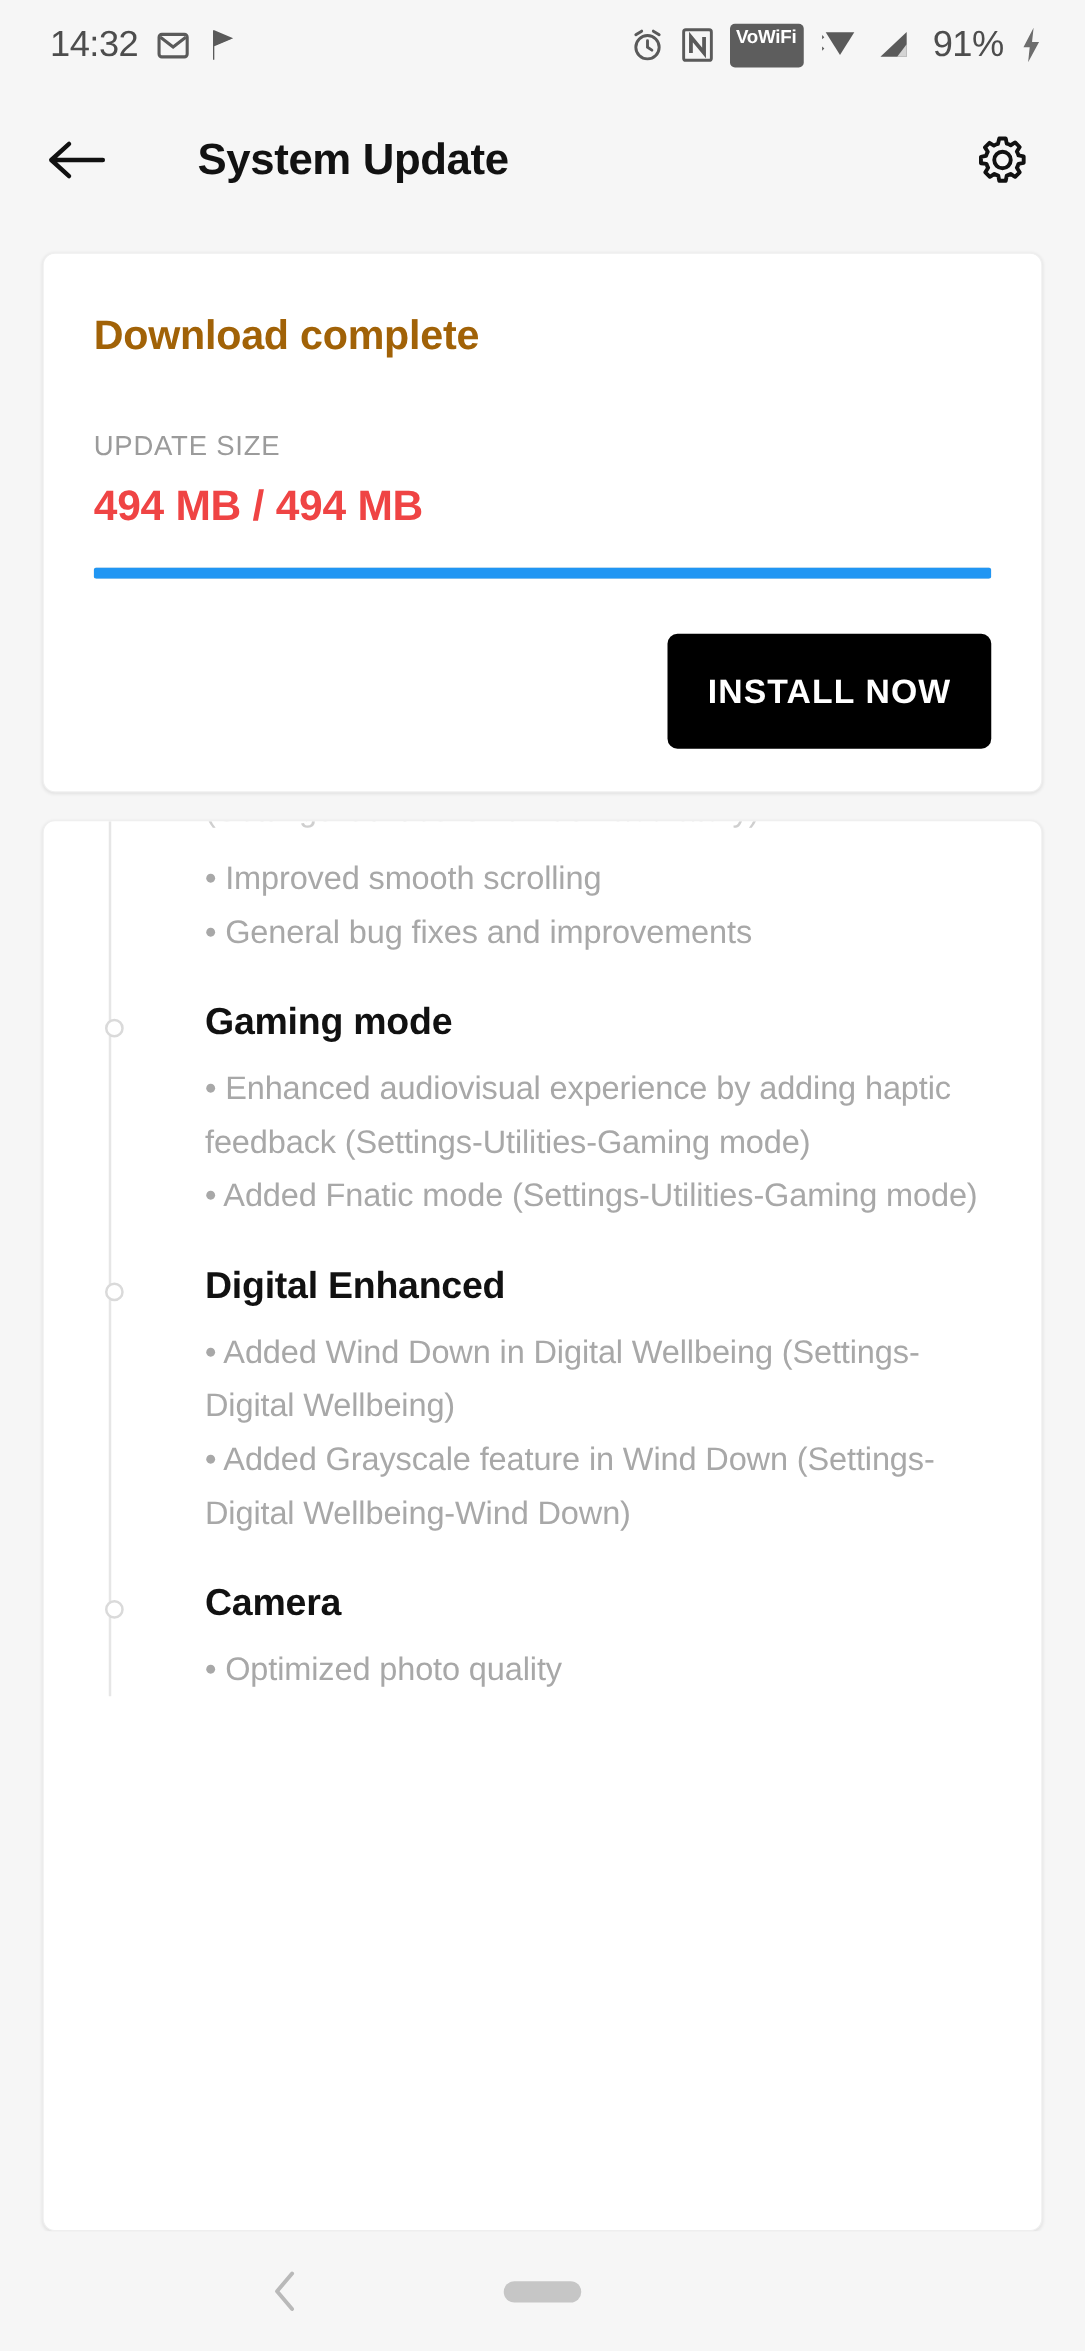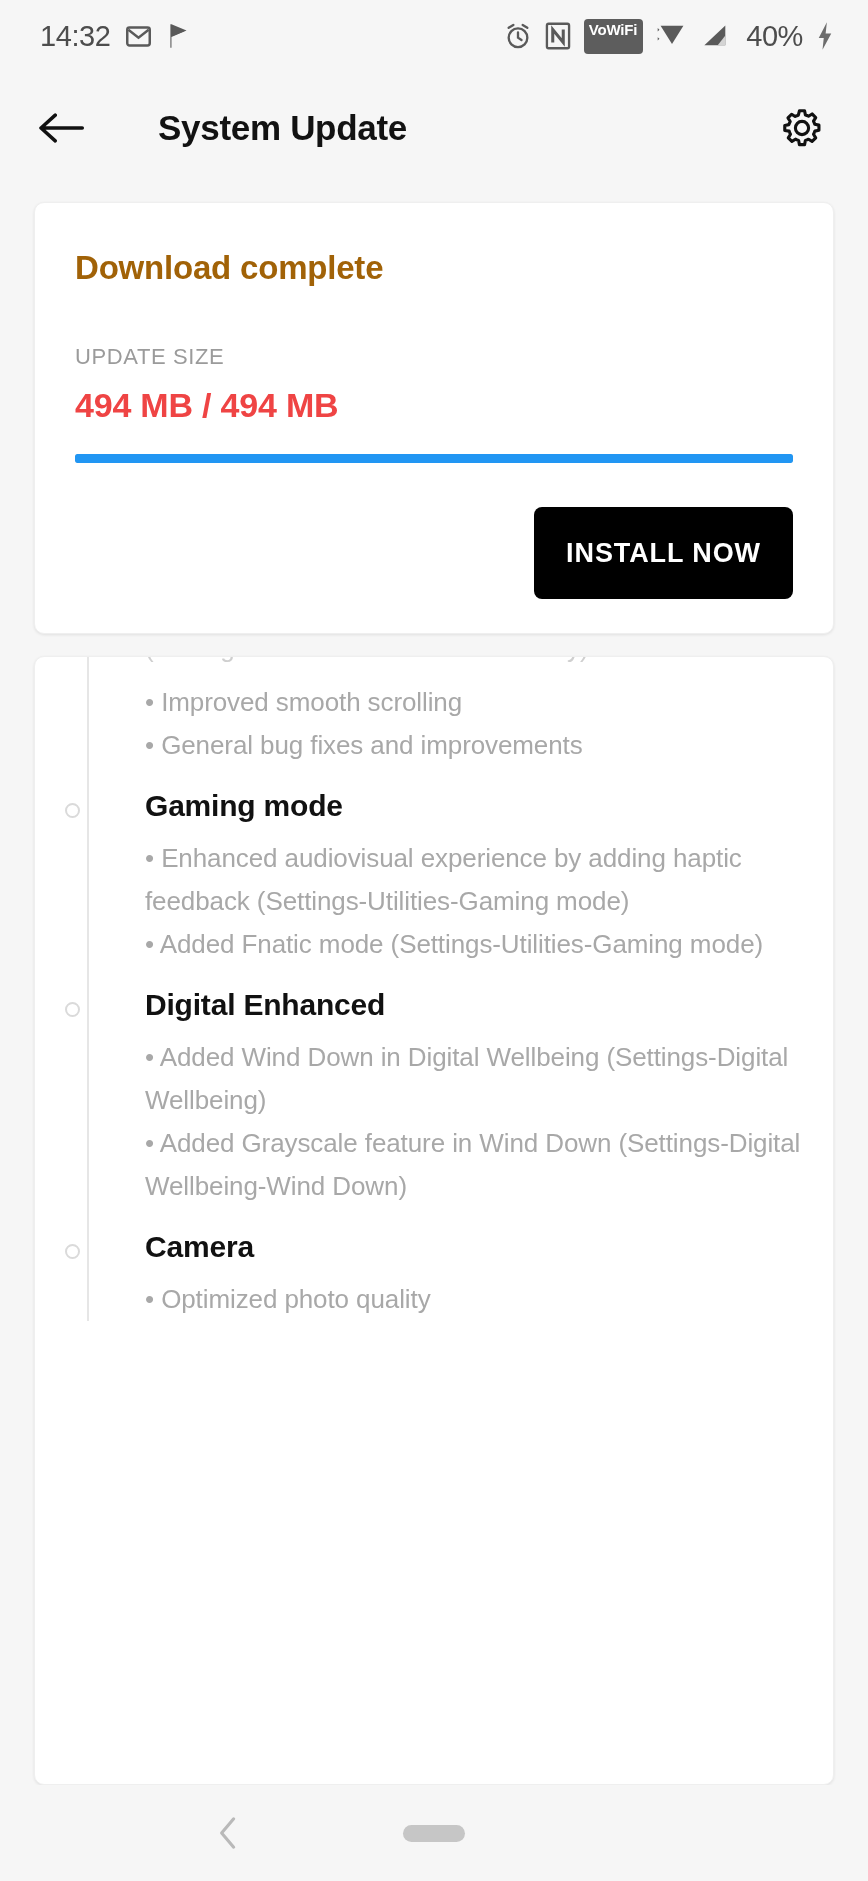--- a/index.html
+++ b/index.html
@@ -167,21 +167,21 @@
   .changelog-card {
     margin-top: 22px;
     padding: 0;
     position: relative;
     overflow: hidden;
     flex: 1 1 auto;
     min-height: 0;
   }
   .changelog-inner {
     position: relative;
-    padding: 0 30px 0 48px;
+    padding: 0 30px 0 67px;
   }
   .timeline-line {
     position: absolute;
     left: 52px;
     top: 0;
     bottom: 0;
     width: 2px;
     background: #e6e6e6;
   }
   .clipped-top {
@@ -204,21 +204,21 @@
     padding-left: 62px;
   }
   .bullet {
     font-size: 26px;
     color: #a8a8a8;
     line-height: 43px;
     letter-spacing: -0.1px;
   }
   .section {
     position: relative;
-    margin-top: 22px;
+    margin-top: 34px;
   }
   .section-marker {
     position: absolute;
     left: -18px;
     top: 14px;
     width: 15px;
     height: 15px;
     border: 2px solid #dadada;
     border-radius: 50%;
     background: #ffffff;
@@ -302,21 +302,21 @@
       <svg class="sb-ico" width="32" height="28" viewBox="0 0 28 24">
         <path d="M4 3 L24 3 L14 19 Z" fill="#5a5a5a"></path>
         <path d="M1.5 8 L1.5 5 L3 6.5 Z" fill="#5a5a5a"></path>
         <path d="M1.5 13 L1.5 16 L3 14.5 Z" fill="#5a5a5a"></path>
       </svg>
 
       <svg class="sb-ico" width="30" height="28" viewBox="0 0 24 24">
         <path d="M2 20 L20 20 L20 3 Z" fill="#5a5a5a"></path>
         <path d="M13.5 20 L20 20 L20 11.5 Z" fill="#d4d4d4"></path>
       </svg>
-      <span class="status-battery">40%</span>
+      <span class="status-battery">91%</span>
 
       <svg class="sb-ico" width="18" height="30" viewBox="0 0 12 24">
         <path d="M7.5 1 L1 13.5 L5 13.5 L4 23 L11 10 L6.5 10 Z" fill="#6d6d6d"></path>
       </svg>
     </div>
   </div>
 
   <div class="app-bar">
     <div class="back-btn">
       <svg width="46" height="34" viewBox="0 0 34 24">

